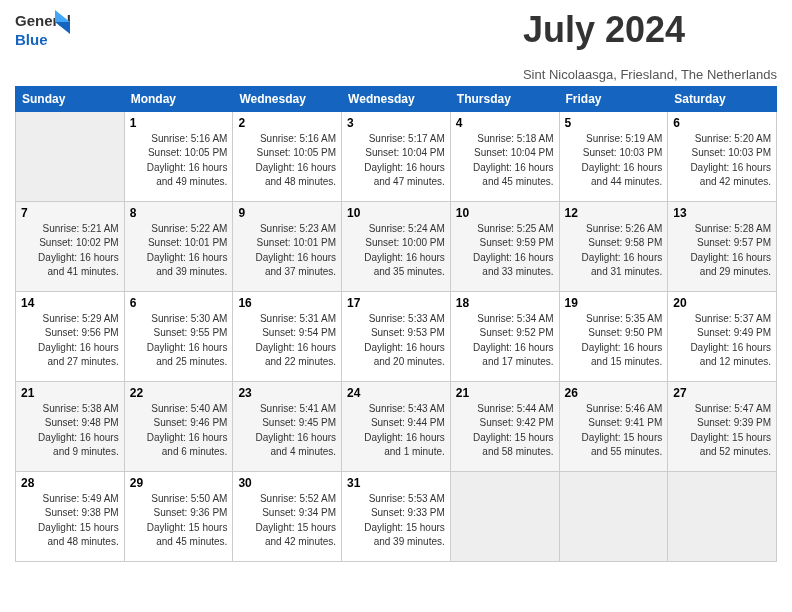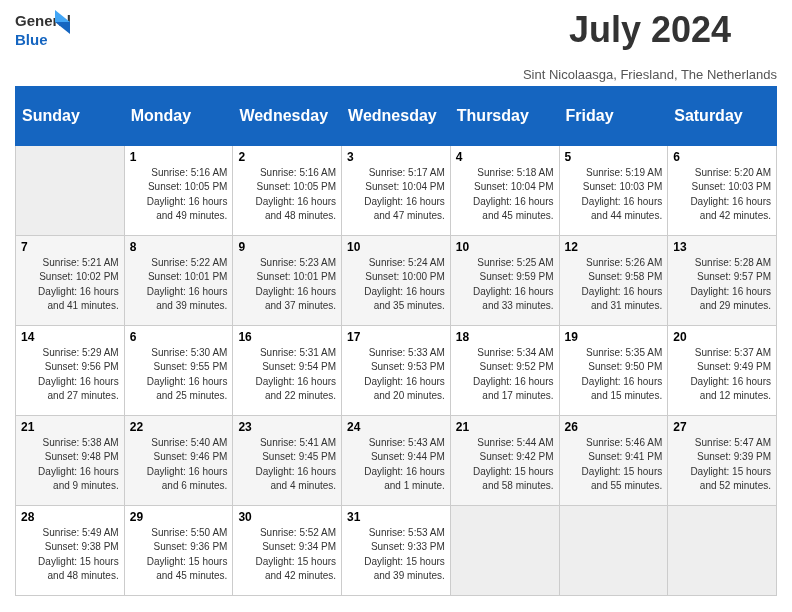--- a/index.html
+++ b/index.html
@@ -18,22 +18,22 @@
     }
     table {
       width: 100%;
       border-collapse: collapse;
       font-size: 11px;
     }
     thead th {
       background-color: #1565c0;
       color: #fff;
       text-align: left;
-      padding: 20px 6px;
-      font-size: 16px;
+      padding: 5px 6px;
+      font-size: 12px;
       font-weight: bold;
       border: 1px solid #1565c0;
     }
     tbody td {
       border: 1px solid #ccc;
       vertical-align: top;
       padding: 4px 5px;
       height: 90px;
       width: calc(100% / 7);
     }
@@ -67,21 +67,21 @@
 
 <div class="header-area">
     <div style="display: flex; flex-direction: column; align-items: flex-start;">
       <svg width="55" height="42" viewBox="0 0 55 42">
         <text x="0" y="16" font-size="15" font-weight="bold" fill="#333" font-family="Arial">General</text>
         <polygon points="40,0 55,12 40,12" fill="#42a5f5"></polygon>
         <polygon points="40,12 55,12 55,24" fill="#1565c0"></polygon>
         <text x="0" y="35" font-size="15" font-weight="bold" fill="#1565c0" font-family="Arial">Blue</text>
       </svg>
     </div>
-    <div style="text-align: center;">
+    <div style="text-align: left;">
       <div style="font-size: 36px; font-weight: bold; color: rgb(51, 51, 51); line-height: 1.1;">July 2024</div>
       <div style="font-size: 13px; color: rgb(85, 85, 85); margin-top: 17px;">Sint Nicolaasga, Friesland, The Netherlands</div>
     </div>
   </div>
 
 <style>
 </style>
 
 <table>
   <thead>

